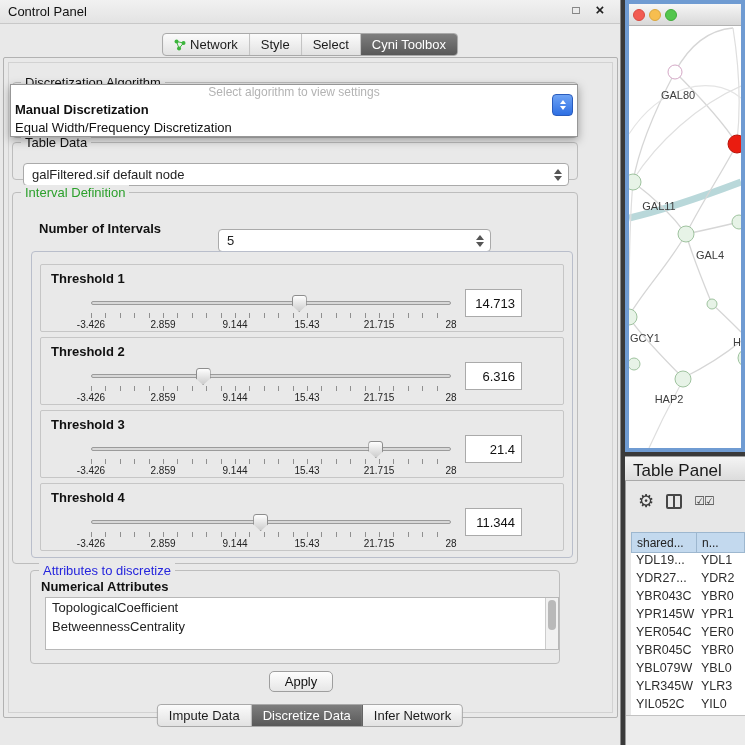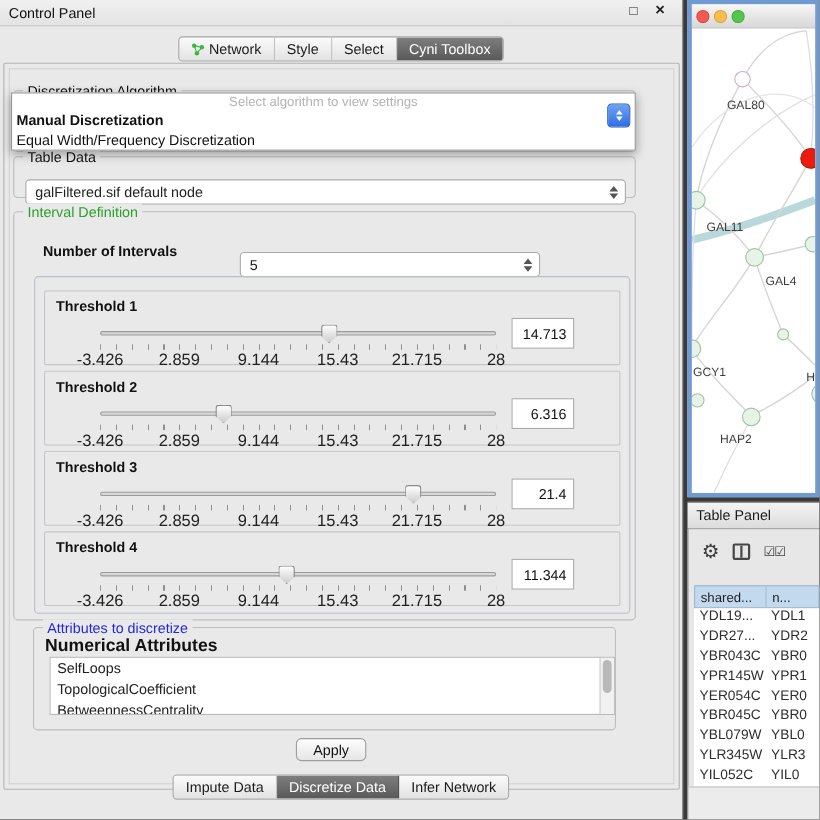--- a/index.html
+++ b/index.html
@@ -66,26 +66,26 @@
   .tpanel{position:absolute;left:8px;width:524px;height:68px;border:1px solid #c6c6c6;border-radius:2px;background:#e9e9e9;}
   .tp-label{position:absolute;left:10px;top:6px;font-size:13px;font-weight:bold;color:#111;}
   .slider{position:absolute;left:50px;top:30px;width:360px;height:36px;}
   .track{position:absolute;left:0;right:0;top:6px;height:4px;background:#d8d8d8;border:1px solid #9b9b9b;border-radius:2px;}
   .thumb{position:absolute;top:0;width:15px;height:17px;margin-left:-7px;z-index:5;
     background:linear-gradient(#fefefe,#cdcdcd);border:1px solid #8d8d8d;
     clip-path:polygon(0 0,100% 0,100% 60%,50% 100%,0 60%);border-radius:3px;}
   .ticks{position:absolute;left:0;right:0;top:18px;height:5px;
     background-image:repeating-linear-gradient(90deg,#8f8f8f 0 1px,transparent 1px 14.4px);}
   .scale{position:absolute;left:0;right:0;top:24px;height:12px;}
-  .scale span{position:absolute;transform:translateX(-50%);font-size:15px;color:#222;white-space:nowrap;}
+  .scale span{position:absolute;transform:translateX(-50%);font-size:10px;color:#222;white-space:nowrap;}
   .tvalue{position:absolute;left:424px;top:24px;width:57px;height:28px;background:#fff;border:1px solid #aaa;
     font-size:13px;text-align:right;padding-right:6px;color:#111;font-family:inherit;}
 
   
-  .attrs-label{position:absolute;left:10px;top:8px;font-size:16px;font-weight:bold;color:#111;}
+  .attrs-label{position:absolute;left:10px;top:8px;font-size:13px;font-weight:bold;color:#111;}
   .attr-list{position:absolute;left:14px;top:26px;width:514px;height:53px;background:#fff;border:1px solid #b8b8b8;overflow:hidden;}
   .list-item{font-size:13px;color:#222;padding:2px 6px;height:19px;}
   .attr-scroll{position:absolute;right:0;top:0;bottom:0;width:13px;background:#f1f1f1;border-left:1px solid #ccc;}
   .attr-thumb{position:absolute;left:2px;right:2px;top:2px;height:30px;background:#b9b9b9;border-radius:4px;}
 
   .apply-btn{position:absolute;left:269px;top:671px;width:64px;height:21px;
     background:linear-gradient(#fdfdfd,#e6e6e6);border:1px solid #9e9e9e;border-radius:5px;
     font-size:13px;color:#111;font-family:inherit;}
 
   
@@ -94,21 +94,21 @@
   .light{position:absolute;top:5px;width:12px;height:12px;border-radius:50%;}
   .light.red{left:4px;background:#f25b51;border:1px solid #d84a41;}
   .light.yellow{left:20px;background:#f7be4f;border:1px solid #d9a63e;}
   .light.green{left:36px;background:#53c64d;border:1px solid #41ab3c;}
   .net-canvas{position:relative;width:112px;height:422px;overflow:hidden;background:#fff;}
   .net-canvas svg text{font-size:11px;fill:#3d3d3d;}
 
   
   .tpbar{position:absolute;left:625px;top:456px;width:120px;height:25px;
     background:linear-gradient(#f4f4f4,#dcdcdc);border-top:1px solid #9c9c9c;border-bottom:1px solid #a9a9a9;}
-  .tpbar span{position:absolute;left:8px;top:4px;font-size:13px;color:#1a1a1a;}
+  .tpbar span{position:absolute;left:8px;top:4px;font-size:17px;color:#1a1a1a;}
   .tablewin{position:absolute;left:625px;top:481px;width:120px;height:264px;background:#e7e7e7;border-left:1px solid #9a9a9a;}
   .tp-toolbar{position:absolute;left:0;top:6px;width:120px;height:28px;display:flex;align-items:center;gap:12px;padding-left:12px;}
   .icon.gear{font-size:18px;color:#3c3c3c;line-height:1;}
   .icon.cols{width:16px;height:15px;border:2px solid #474747;border-radius:2px;position:relative;display:inline-block;}
   .icon.cols::before{content:"";position:absolute;left:50%;top:0;bottom:0;width:2px;background:#474747;transform:translateX(-50%);}
   .icon.checks{font-size:12px;color:#3c3c3c;letter-spacing:-1px;white-space:nowrap;}
   .thead{position:absolute;left:5px;top:51px;right:0;height:21px;display:flex;}
   .hcell{font-size:12px;color:#222;background:#c3d9ee;border:1px solid #9db7cf;display:flex;align-items:center;padding-left:5px;overflow:hidden;white-space:nowrap;}
   .hcell.h0{width:66px;}
   .hcell.h1{flex:1;border-left:none;}
@@ -266,21 +266,20 @@
       </div>
     </div>
 
     <div class="group attrs-group">
       <span class="group-title gt-blue">Attributes to discretize</span>
       <span class="attrs-label">Numerical Attributes</span>
       <div class="attr-list">
         <div class="attr-scroll">
             <div class="attr-thumb"></div>
           </div>
-      <div class="list-item">SelfLoops</div>
           <div class="list-item">TopologicalCoefficient</div>
           <div class="list-item">BetweennessCentrality</div>
         </div>
     </div>
 
     <button class="apply-btn">Apply</button>
 
     <div class="tabstrip bottom">
       <div class="tab">
           <span>Impute Data</span>

